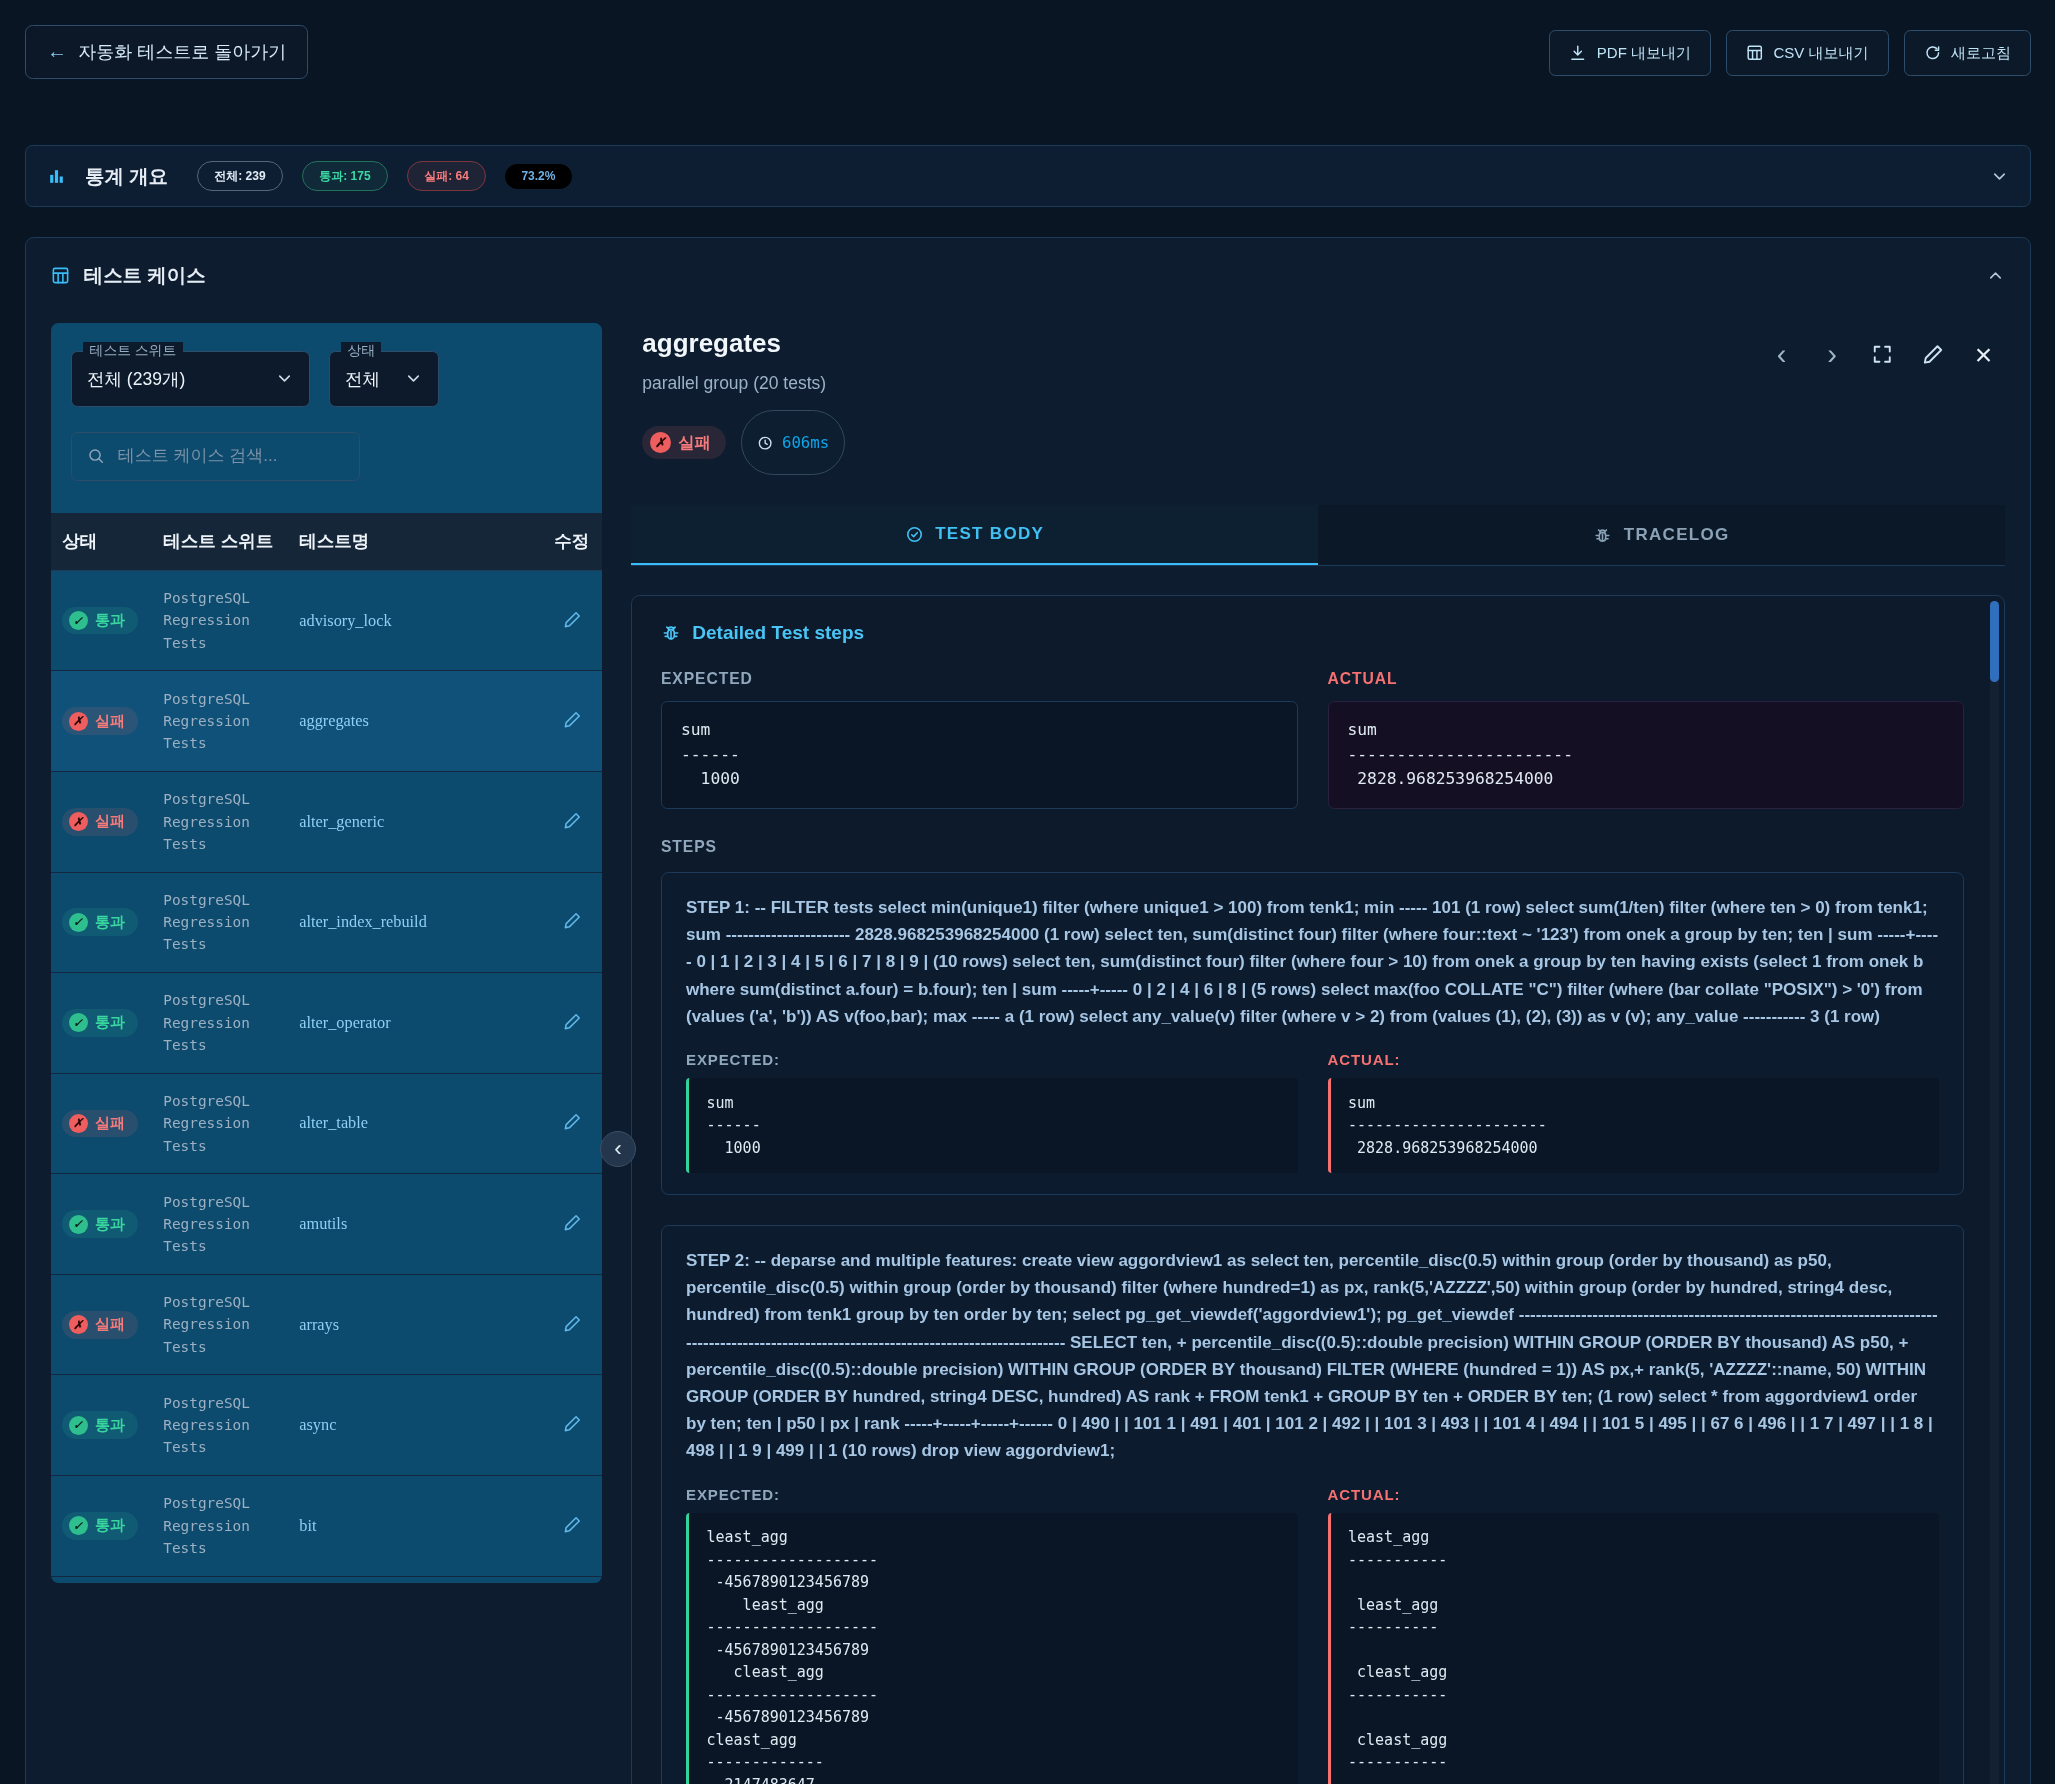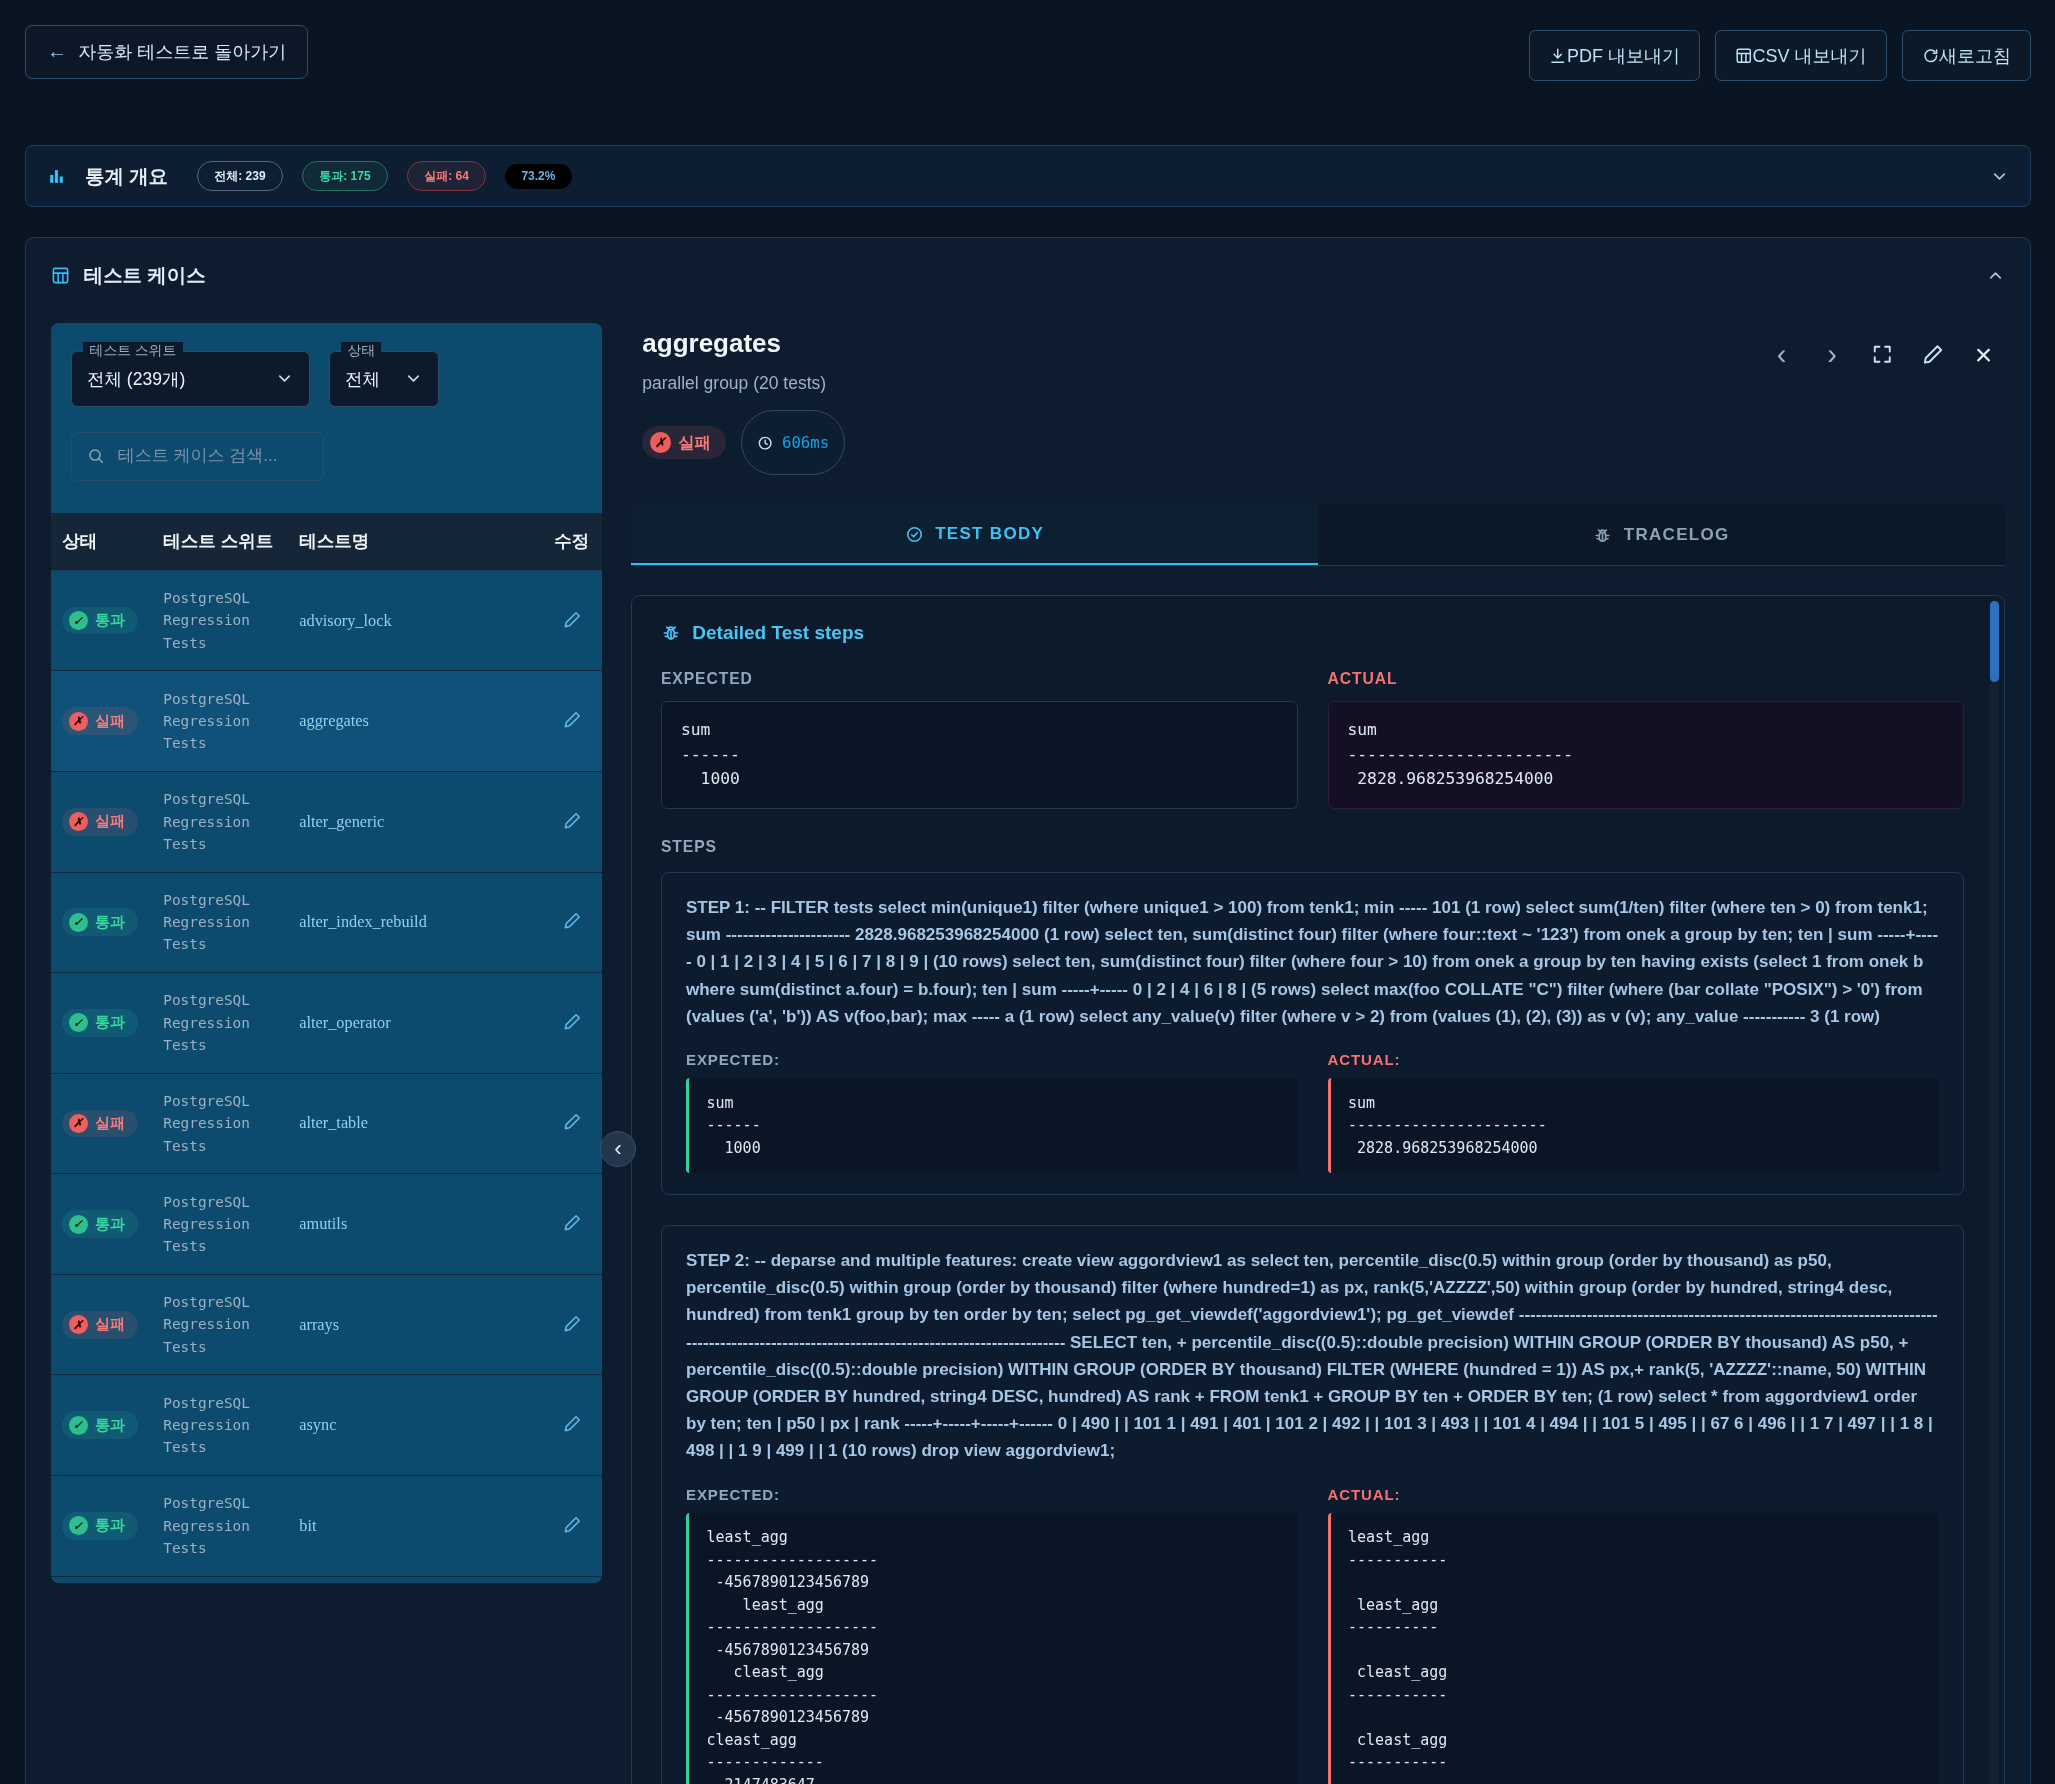--- a/index.html
+++ b/index.html
@@ -12,21 +12,21 @@
   .page { width:2056px; height:1784px; padding:25px 25px 0; overflow:hidden; }
 
   
   .topbar { display:flex; justify-content:space-between; align-items:flex-start; min-height:94px; }
   .topbar-left { display:flex; gap:26px; align-items:flex-start; }
   .back-btn { display:inline-flex; align-items:center; gap:11.3px; padding:13.8px 21px; border:0.6px solid #2e4d6b; border-radius:7.5px; color:#d9ecf8; font-size:18px; background:rgba(14,30,48,.4); }
   .back-btn .arrow { font-size:20px; color:#8ccbee; }
   .title-block h1 { margin:0; font-size:33px; font-weight:700; color:#f2f7fc; letter-spacing:0.3px; text-shadow:1.9px 1.9px 0 rgba(0,0,0,.55); }
   .subtitle { margin-top:11.3px; font-size:19px; color:#c2d3e2; }
   .topbar-actions { display:flex; gap:15px; padding-top:5px; }
-  .tool-btn { display:inline-flex; align-items:center; gap:0; padding:12.5px 19px; border:0.6px solid #2e4d6b; border-radius:6.3px; color:#bfe3f7; font-size:18px; background:rgba(14,30,48,.5); }
+  .tool-btn { display:inline-flex; align-items:center; gap:10px; padding:12.5px 19px; border:0.6px solid #2e4d6b; border-radius:6.3px; color:#bfe3f7; font-size:15px; background:rgba(14,30,48,.5); }
   .tool-btn .ic { width:17.5px; height:17.5px; }
 
   
   .stats-bar { margin-top:26px; display:flex; align-items:center; gap:19px; padding:15px 21px; background:#0e1e32; border:0.6px solid #1d3a58; border-radius:7.5px; }
   .stats-ic { width:22.5px; height:22.5px; color:#38bdf8; }
   .stats-title { font-size:19.4px; font-weight:700; margin-right:10px; }
   .pill { padding:5.6px 16.3px; border-radius:625px; font-size:12px; font-weight:700; }
   .pill-total { border:0.6px solid #54677a; color:#e2ecf5; }
   .pill-pass { border:0.6px solid #23735a; color:#3bd9a4; background:rgba(52,211,153,.07); }
   .pill-fail { border:0.6px solid #7e3741; color:#f87c7c; background:rgba(248,113,113,.07); }
@@ -42,21 +42,21 @@
 
   
   .left-panel { width:551px; flex:none; background:#0c4a6e; border-radius:7.5px; overflow:hidden; padding-bottom:6.3px; }
   .filters-area { padding:27.5px 20px 5px; }
   .filters-row { display:flex; gap:19px; }
   .select { position:relative; display:flex; align-items:center; gap:12.5px; border:0.6px solid #2e4d6b; border-radius:6.3px; padding:15px 15px; min-width:110px; cursor:pointer; background:#0c1a2b; }
   .select.wide { width:239px; }
   .select label { position:absolute; top:-9.4px; left:11.3px; font-size:13.8px; color:#97aec3; background:#0c1a2b; padding:0 6.3px; cursor:pointer; }
   .sel-value { font-size:17.5px; color:#eef4fa; white-space:nowrap; }
   .caret { margin-left:auto; width:16.3px; height:16.3px; color:#cdd9e4; }
-  .search-box { margin-top:25px; display:flex; align-items:center; gap:11.3px; border:0.6px solid #2e4d6b; border-radius:6.3px; padding:12.5px 15px; width:253px; color:#8fa6ba; }
+  .search-box { margin-top:25px; display:flex; align-items:center; gap:11.3px; border:0.6px solid #2e4d6b; border-radius:6.3px; padding:12.5px 15px; width:289px; color:#8fa6ba; }
   .search-box .ic { width:17.5px; height:17.5px; }
   .search-box input { flex:1; background:transparent; border:none; outline:none; color:#e6eef6; font-size:17px; font-family:inherit; min-width:0; }
   .search-box input::placeholder { color:#7c92a7; }
 
   .cases-table { width:100%; border-collapse:collapse; margin-top:27.5px; }
   .cases-table th { background:#152638; text-align:left; font-size:17.5px; font-weight:700; color:#eef4fa; padding:16.3px 11.3px; border-bottom:0.6px solid #1d3a58; }
   .w-status { width:101px; } .w-suite { width:136px; } .w-edit { width:59px; text-align:center; }
   .cases-table td { padding:16.3px 11.3px; border-bottom:0.6px solid #142740; vertical-align:middle; }
   .td-suite { font-family:"DejaVu Sans Mono",monospace; font-size:14.4px; color:#9db0c2; line-height:1.55; }
   .td-name { font-family:Liberation Serif, serif; font-size:16.3px; color:#8fd0f5; cursor:pointer; }

